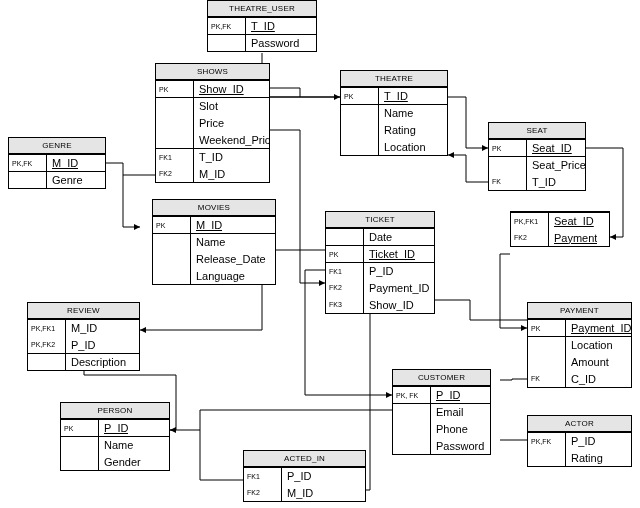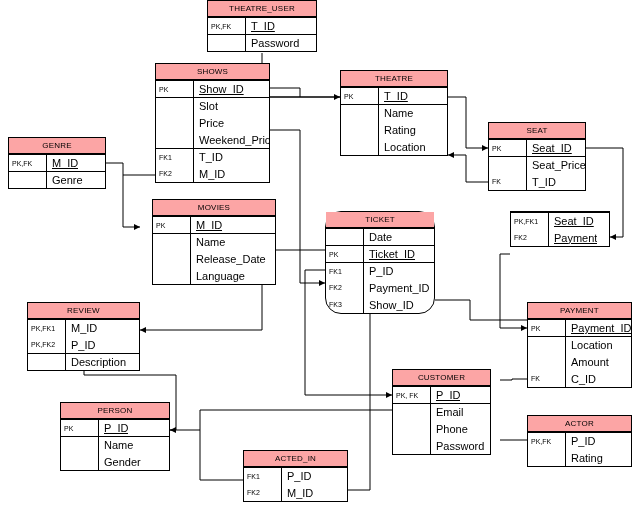--- a/index.html
+++ b/index.html
@@ -29,21 +29,21 @@
     border: 1px solid #000000;
     background: #ffffff;
     font-size: 7.5px;
     color: #000000;
   }
   .entity-title {
     box-sizing: border-box;
     height: 16px;
     line-height: 15px;
     text-align: center;
-    background: #fca5a5;
+    background: #e5e5e5;
     border-bottom: 1px solid #000000;
     font-size: 8px;
     letter-spacing: 0.2px;
   }
   .attr-row {
     box-sizing: border-box;
     display: flex;
     height: 17px;
     align-items: center;
   }
@@ -234,21 +234,21 @@
         </div>
         <div class="attr-row">
           <div class="attr-key"></div>
           <div class="attr-name">Release_Date</div>
         </div>
         <div class="attr-row">
           <div class="attr-key"></div>
           <div class="attr-name">Language</div>
         </div>
       </div>
-      <div class="entity" style="left: 325px; top: 211px; width: 110px; border-radius: 16px;">
+      <div class="entity" style="left: 325px; top: 211px; width: 110px;">
         <div class="entity-title">TICKET</div>
         <div class="attr-row sep">
           <div class="attr-key"></div>
           <div class="attr-name">Date</div>
         </div>
         <div class="attr-row sep">
           <div class="attr-key">PK</div>
           <div class="attr-name u">Ticket_ID</div>
         </div>
         <div class="attr-row sep">
@@ -346,21 +346,21 @@
         <div class="entity-title">ACTOR</div>
         <div class="attr-row sep">
           <div class="attr-key">PK,FK</div>
           <div class="attr-name">P_ID</div>
         </div>
         <div class="attr-row">
           <div class="attr-key"></div>
           <div class="attr-name">Rating</div>
         </div>
       </div>
-      <div class="entity" style="left: 243px; top: 450px; width: 105px;">
+      <div class="entity" style="left: 243px; top: 450px; width: 123px;">
         <div class="entity-title">ACTED_IN</div>
         <div class="attr-row sep">
           <div class="attr-key">FK1</div>
           <div class="attr-name">P_ID</div>
         </div>
         <div class="attr-row">
           <div class="attr-key">FK2</div>
           <div class="attr-name">M_ID</div>
         </div>
       </div>

